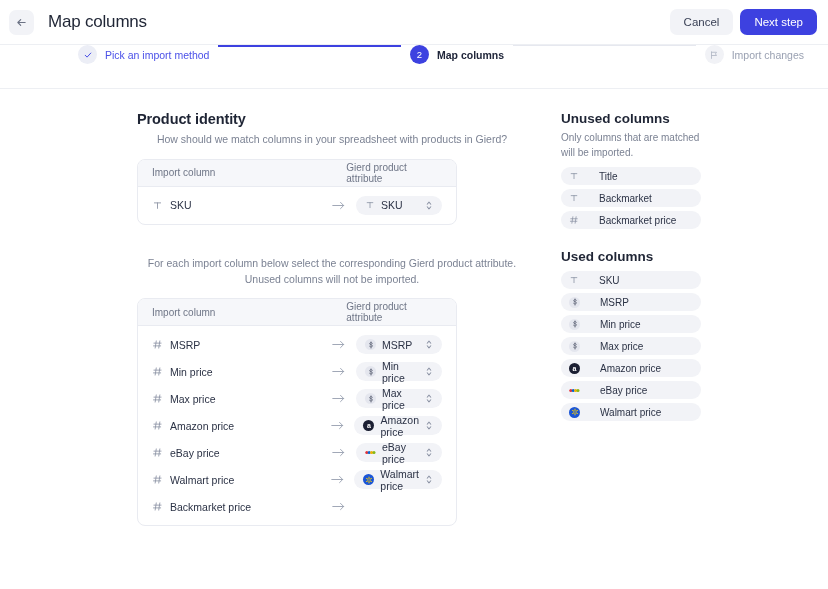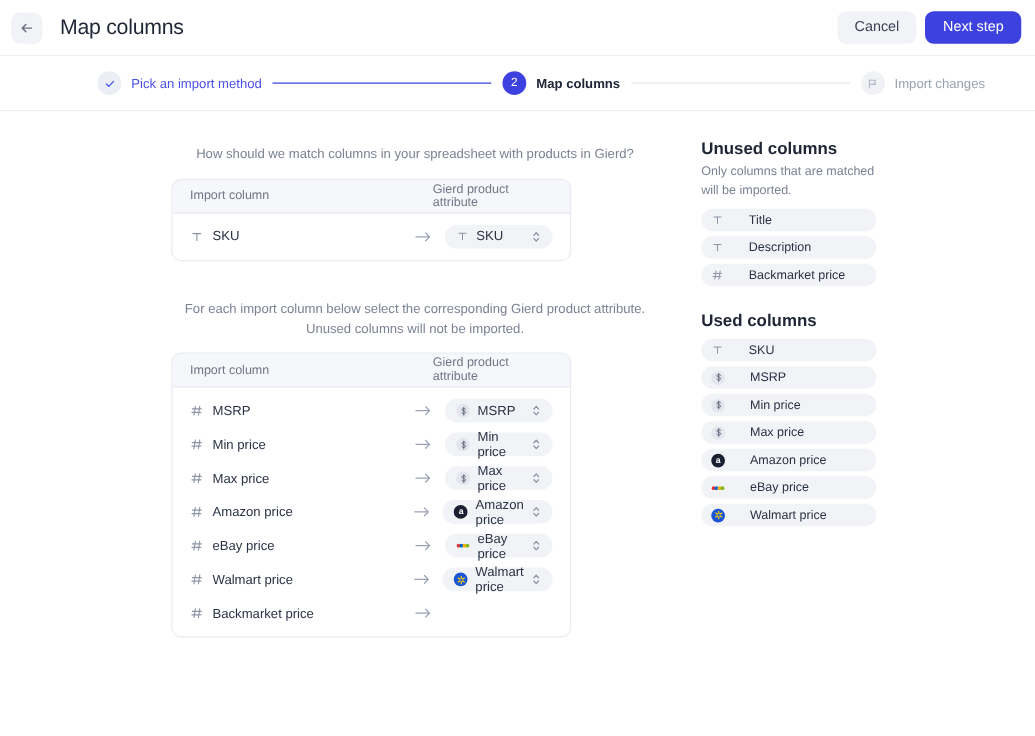--- a/index.html
+++ b/index.html
@@ -44,22 +44,22 @@
     cursor: pointer;
     white-space: nowrap;
   }
   .btn-secondary { background: #f2f3f7; color: #3a4156; margin-right: 7px; }
   .btn-primary { background: #3d41e0; color: #ffffff; }
 
   
   .stepper-bar {
     height: 44px;
     border-bottom: 1px solid #edeff3;
-    display: flex; align-items: center;
-    padding-left: 78px; padding-right: 40px;
+    display: flex; align-items: flex-start;
+    padding-left: 78px; padding-right: 24px;
     background: #fff;
   }
   .step { display: flex; align-items: center; flex: none; }
   .step-circle {
     width: 19px; height: 19px; border-radius: 50%;
     display: flex; align-items: center; justify-content: center;
     flex: none;
   }
   .step-circle.done { background: #eceef6; }
   .step-circle.active { background: #3d41e0; color: #fff; font-size: 9.5px; }
@@ -218,20 +218,21 @@
     </div>
     <span class="step-label todo">Import changes</span>
   </div>
 
 </div>
 
 <div class="content">
 
   <div class="col-left">
 
+    <h2 class="section-title">Product identity</h2>
     <p class="section-desc">How should we match columns in your spreadsheet with products in Gierd?</p>
 
     <div class="table">
       <div class="table-head">
         <div class="th left">Import column</div>
         <div class="th">Gierd product attribute</div>
       </div>
       <div class="table-body">
         <div class="row">
           <div class="cell-left">
@@ -471,21 +472,21 @@
             </svg>
           </span>
           <span>Title</span>
         </div>
         <div class="pill">
           <span class="ico ico-text">
             <svg width="10" height="10" viewBox="0 0 16 16" fill="none" stroke="#8d94a5" stroke-width="1.3" stroke-linecap="round">
               <path d="M3.5 4.2h9M8 4.2v8"></path>
             </svg>
           </span>
-          <span>Description</span>
+          <span>Backmarket</span>
         </div>
         <div class="pill">
           <span class="ico ico-hash">
             <svg width="10" height="10" viewBox="0 0 16 16" fill="none" stroke="#8d94a5" stroke-width="1.25" stroke-linecap="round">
               <path d="M6.2 2.8L4.6 13.2M11.4 2.8L9.8 13.2M2.8 6h10.4M2.2 10h10.4"></path>
             </svg>
           </span>
           <span>Backmarket price</span>
         </div>
       </div>

